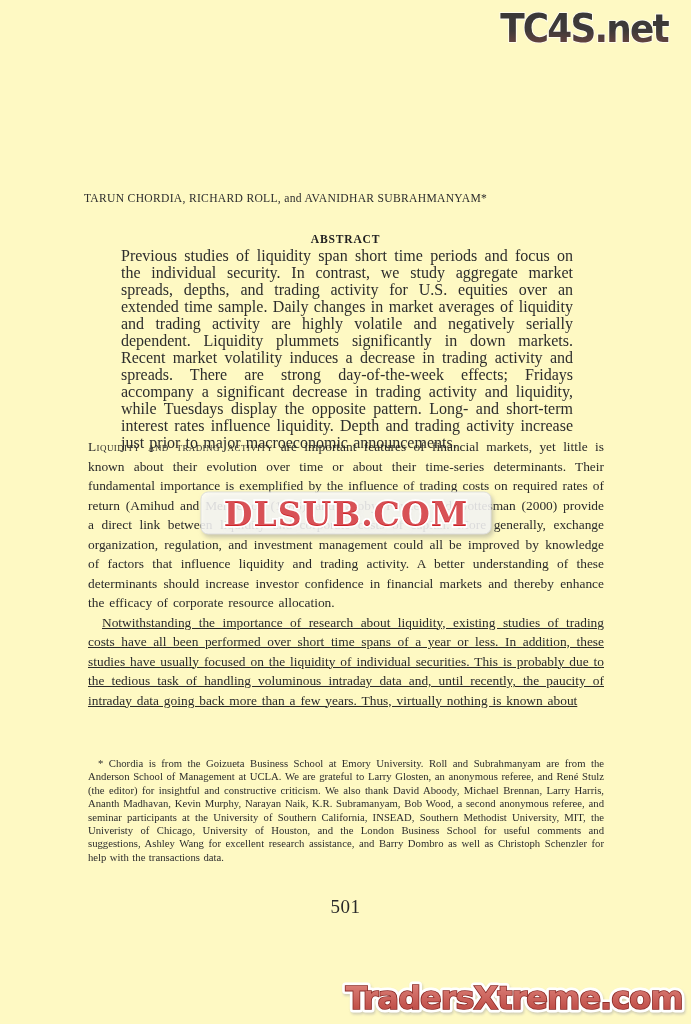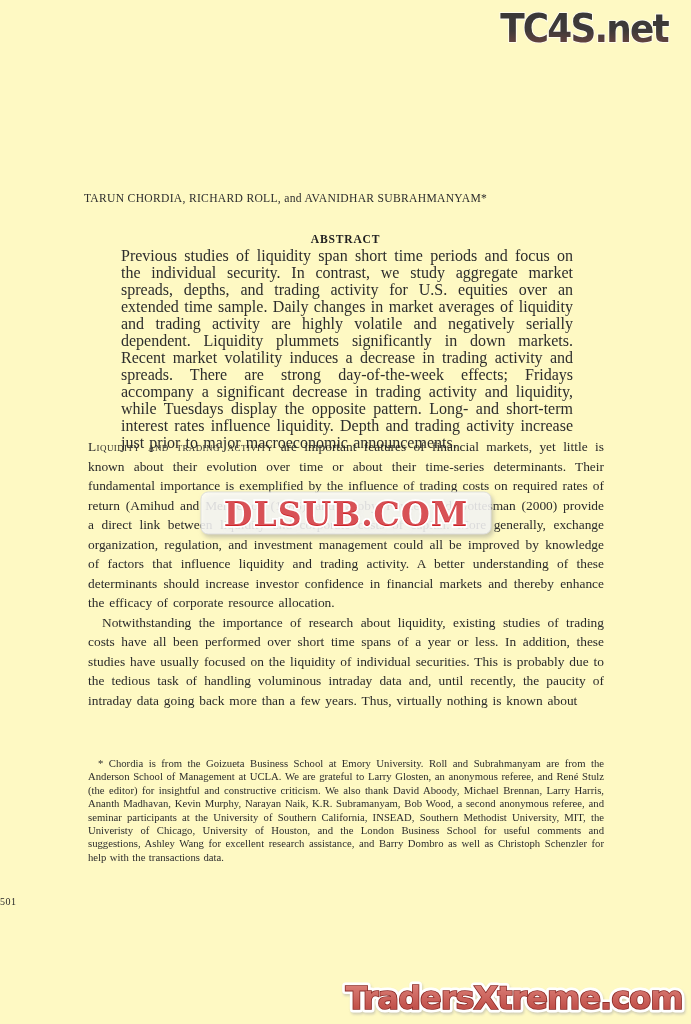--- a/index.html
+++ b/index.html
@@ -57,36 +57,36 @@
   }
   #body-text {
     left: 88px; top: 437px; width: 516px;
     font-size: 13.4px;
     line-height: 19.5px;
     text-align: justify;
     word-spacing: 1.5px;
     color: #2a2a2a;
   }
   #body-text p { margin: 0; }
-  #body-paragraph-2 { text-indent: 14px; }
+  #body-paragraph-2 { text-indent: 14px; text-decoration: underline; }
   .lead-caps { font-variant: small-caps; letter-spacing: 0.4px; }
 
   #footnote {
     left: 88px; top: 757px; width: 516px;
     font-size: 10.7px;
     line-height: 13.4px;
     text-align: justify;
     text-indent: 10px;
     word-spacing: 0.8px;
     color: #2d2d2d;
   }
   #page-number {
     left: 0; top: 896px; width: 691px;
-    text-align: left;
-    font-size: 10px;
+    text-align: center;
+    font-size: 19px;
     letter-spacing: 0.5px;
     color: #2a2a2a;
   }
 
   
   #watermark-tc4s { right: 2px; top: 2px; }
   #watermark-dlsub { left: 198px; top: 487px; filter: drop-shadow(2px 3px 2px rgba(140,140,140,0.55)); }
   #watermark-tradersxtreme { left: 338px; top: 972px; filter: drop-shadow(1px 2px 1px rgba(170,170,170,0.5)); }
 </style>
 </head>

